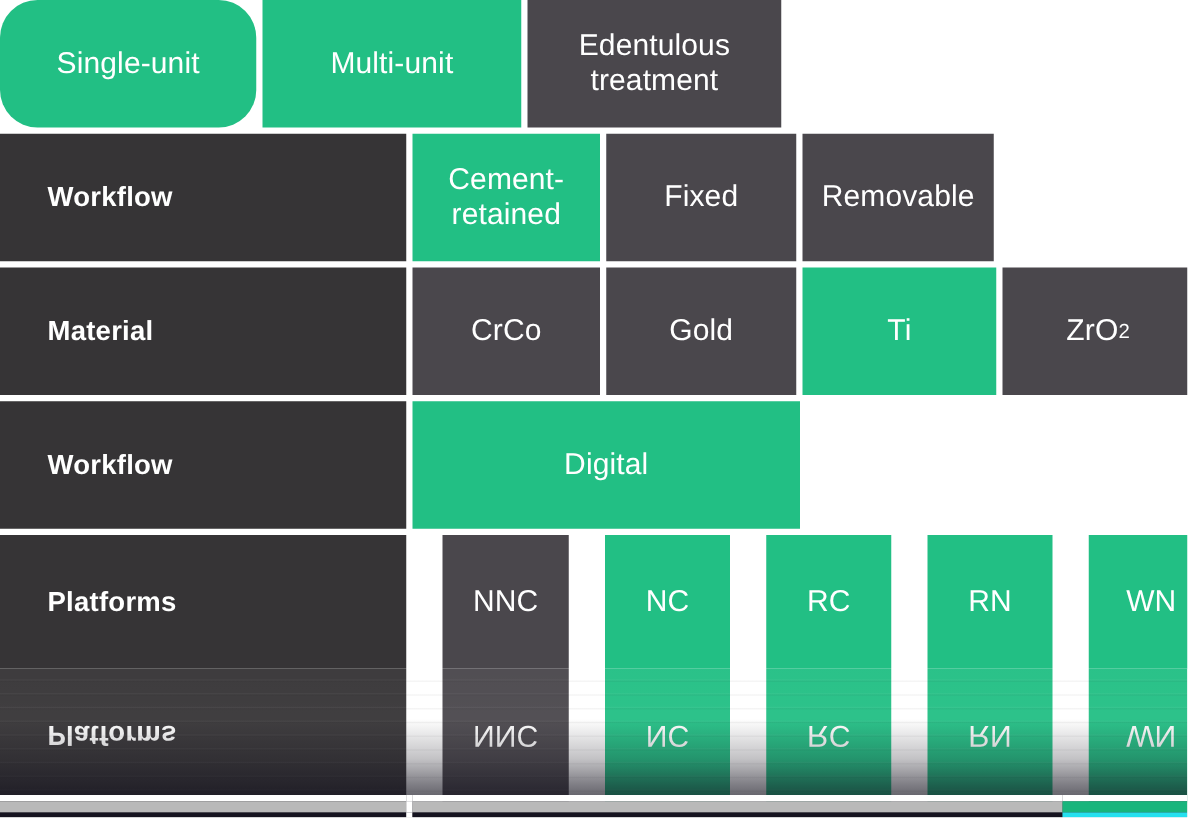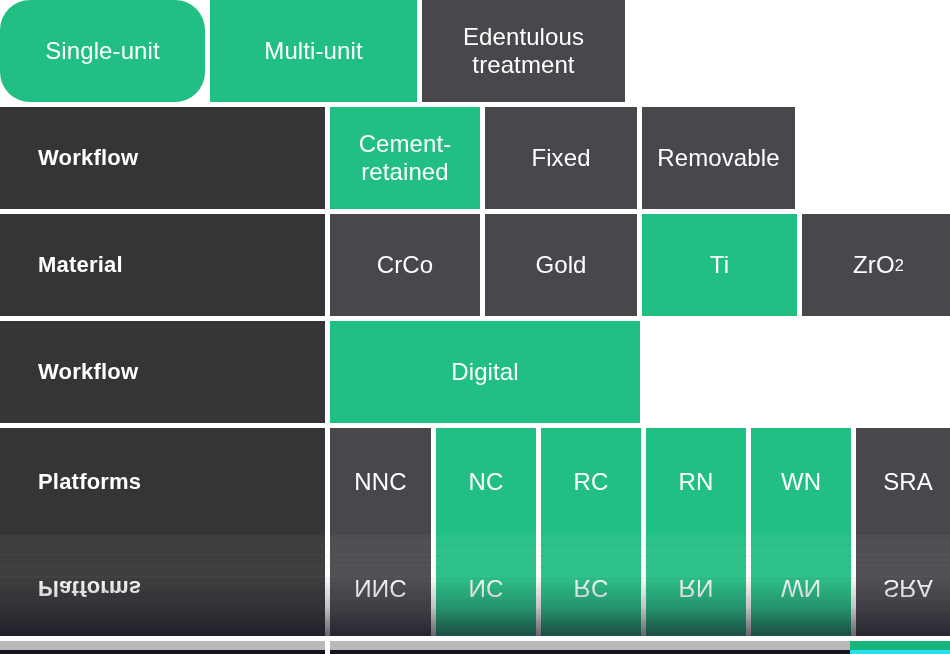--- a/index.html
+++ b/index.html
@@ -13,21 +13,21 @@
   }
   
   .matrix{
     position:absolute;left:0;top:0;width:950px;
     display:flex;flex-direction:column;
   }
   .row{
     display:flex;width:950px;height:107px;box-sizing:border-box;
     padding-bottom:5px;
   }
-  .row:last-child{padding-bottom:0;}
+  .row:last-child{padding-bottom:0;gap:24px;}
   .cell{
     box-sizing:border-box;
     display:flex;align-items:center;justify-content:center;
     text-align:center;color:#ffffff;
     font-size:24px;line-height:1.16;font-weight:400;
     letter-spacing:.1px;
     margin-right:5px;
     overflow:hidden;
   }
   .cell:last-child{margin-right:0;}

